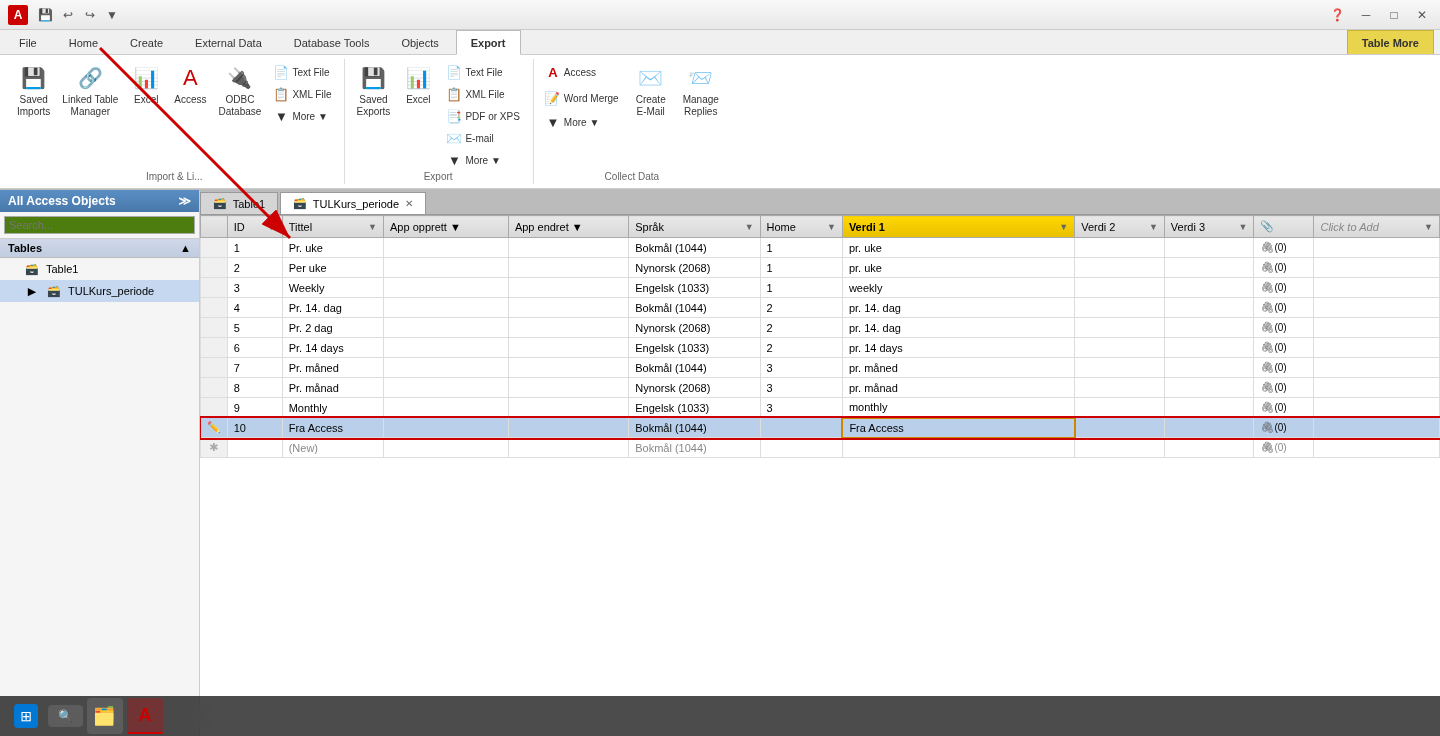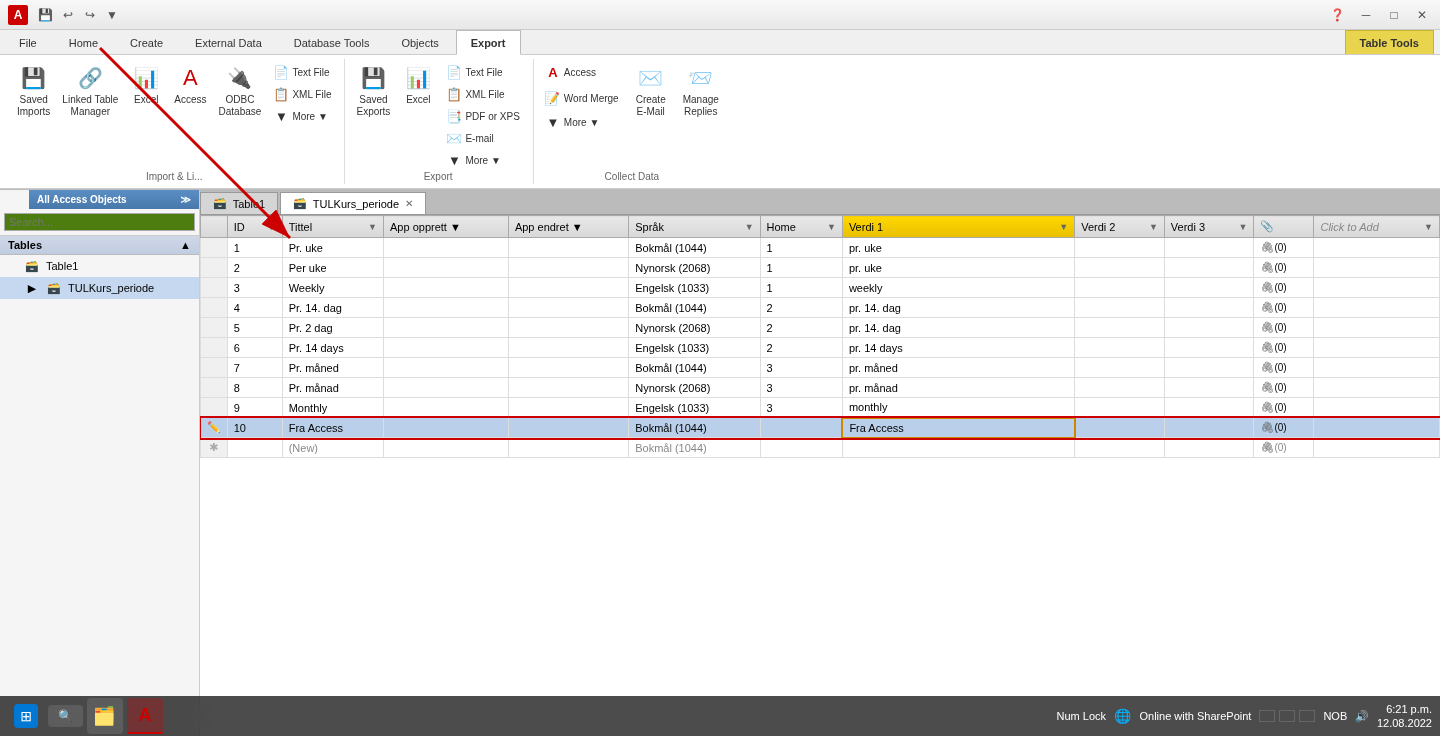--- a/index.html
+++ b/index.html
@@ -113,24 +113,23 @@
       display: flex;
       flex-direction: column;
     }
     .nav-header {
       background: linear-gradient(to bottom, #5a8ec4, #4878aa);
       color: white;
       padding: 4px 8px;
       display: flex;
       justify-content: space-between;
       align-items: center;
-      font-size: 10px;
+      font-size: 12px;
       font-weight: bold;
       cursor: pointer;
-      margin-left: 29px;
     }
     .nav-search {
       padding: 4px;
       border-bottom: 1px solid #ccc;
     }
     .nav-search input {
       width: 100%;
       padding: 2px 4px;
       border: 1px solid #aaa;
       font-size: 11px;
@@ -204,21 +203,21 @@
       background: linear-gradient(to bottom, #e8e8e8, #d8d8d8);
       border: 1px solid #aaa;
       padding: 4px 6px;
       text-align: left;
       font-weight: normal;
       white-space: nowrap;
       position: sticky;
       top: 0;
       cursor: pointer;
     }
-    .data-table th.sort-active { background: linear-gradient(to bottom, #ffd700, #e8c000); font-weight: normal; }
+    .data-table th.sort-active { background: linear-gradient(to bottom, #ffd700, #e8c000); font-weight: bold; }
     .data-table th .col-header { display: flex; align-items: center; justify-content: space-between; gap: 4px; }
     .data-table th .sort-arrow { font-size: 9px; color: #666; }
     .data-table td {
       border: 1px solid #ddd;
       padding: 3px 6px;
       white-space: nowrap;
     }
     .data-table tr.selected td { background: #bad0ea; }
     .data-table tr.new-row td { color: #888; }
     .row-selector { width: 18px; background: #f0f0f0; text-align: center; border-right: 1px solid #bbb; }
@@ -270,21 +269,21 @@
 <div class="ribbon">
   <div class="ribbon-tabs">
     <div class="ribbon-tab">File</div>
     <div class="ribbon-tab">Home</div>
     <div class="ribbon-tab">Create</div>
     <div class="ribbon-tab">External Data</div>
     <div class="ribbon-tab">Database Tools</div>
     <div class="ribbon-tab">Objects</div>
     <div class="ribbon-tab active">Export</div>
     <div style="flex:1"></div>
-    <div class="ribbon-tab table-tools">Table Tools</div>
+    <div class="ribbon-tab table-tools">Table More</div>
   </div>
   <div class="ribbon-content">
 
     <div class="ribbon-group">
       <div class="ribbon-group-items">
         <div class="ribbon-btn">
           <div class="btn-icon">💾</div>
           <span style="font-size:10px;text-align:center;line-height:1.2">Saved<br>Imports</span>
         </div>
         <div class="ribbon-btn">
@@ -675,29 +674,13 @@
   </div>
   <div class="taskbar-search">
     <span style="color:white;font-size:12px">🔍</span>
   </div>
   <div class="taskbar-app" style="background:rgba(255,255,255,0.1);border-radius:4px">
     <span style="font-size:18px">🗂️</span>
   </div>
   <div class="taskbar-app" style="background:rgba(204,0,0,0.3);border-bottom:2px solid #cc0000;border-radius:2px">
     <span style="font-size:18px;color:#cc0000;font-weight:bold">A</span>
   </div>
-  <div class="taskbar-right">
-    <span>Num Lock</span>
-    <span style="font-size:14px">🌐</span>
-    <span>Online with SharePoint</span>
-    <div style="display:flex;gap:4px">
-      <div style="width:16px;height:12px;border:1px solid #666;cursor:pointer"></div>
-      <div style="width:16px;height:12px;border:1px solid #666;cursor:pointer"></div>
-      <div style="width:16px;height:12px;border:1px solid #666;cursor:pointer"></div>
-    </div>
-    <span>NOB</span>
-    <span>🔊</span>
-    <div class="taskbar-time">
-      <div>6:21 p.m.</div>
-      <div>12.08.2022</div>
-    </div>
-  </div>
 </div>
 
 </body></html>

